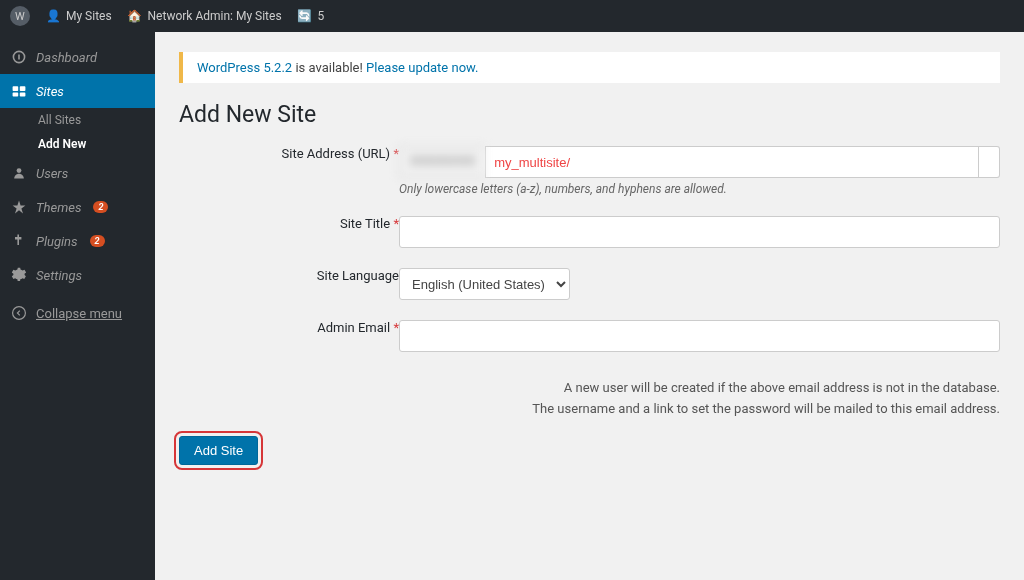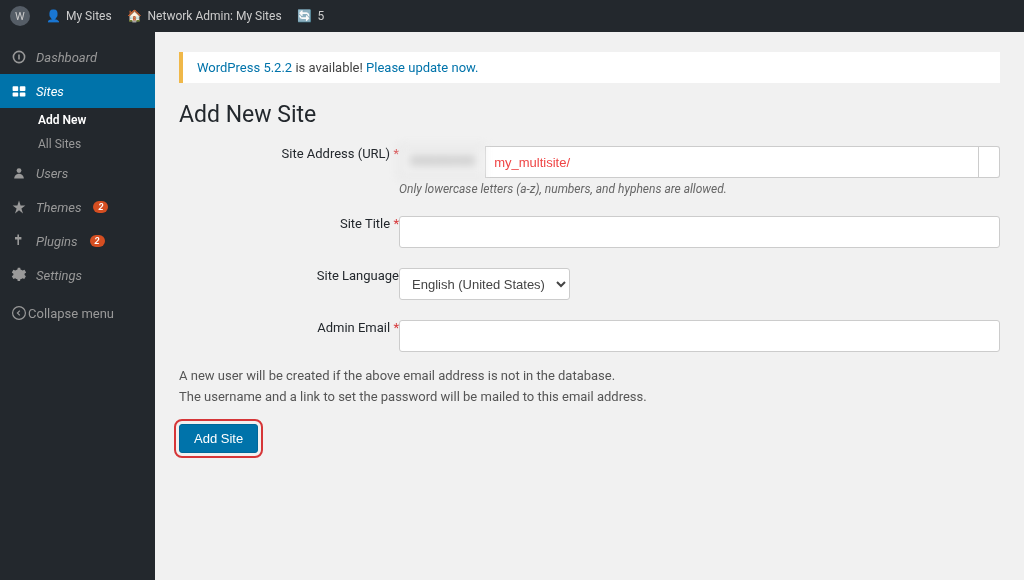--- a/index.html
+++ b/index.html
@@ -56,26 +56,27 @@
       background: #d54e21;
       color: #fff;
       font-size: 9px;
       border-radius: 9px;
       padding: 1px 5px;
       margin-left: 4px;
       font-weight: 600;
     }
 
     .collapse-item {
-      display: flex; align-items: center; gap: 0;
+      display: flex; align-items: center; gap: 8px;
       padding: 8px 10px;
       cursor: pointer;
       color: #999;
       font-size: 13px;
       margin-top: 4px;
+      text-decoration: underline;
     }
 
     
     .main-content {
       flex: 1;
       background: #f1f1f1;
       overflow-y: auto;
       padding: 20px 24px;
     }
 
@@ -168,22 +169,23 @@
       background: #fff;
       color: #444;
     }
 
     .site-title-input { width: 370px; }
     .admin-email-input { width: 370px; }
 
     .info-text {
       font-size: 13px;
       color: #555;
-      margin-top: 4px;
+      margin-top: 16px;
       line-height: 1.6;
+      text-align: right;
     }
 
     .add-site-btn {
       background: #0073aa;
       color: #fff;
       border: 1px solid #006799;
       padding: 6px 14px;
       font-size: 13px;
       cursor: pointer;
       border-radius: 3px;
@@ -234,22 +236,22 @@
         <svg viewBox="0 0 20 20">
             <rect x="2" y="4" width="7" height="6" rx="1"></rect>
             <rect x="11" y="4" width="7" height="6" rx="1"></rect>
             <rect x="2" y="12" width="7" height="5" rx="1"></rect>
             <rect x="11" y="12" width="7" height="5" rx="1"></rect>
           </svg>
       </div>
       <span>Sites</span>
     </div>
     <div class="sub-menu">
+      <div class="sub-menu-item">All Sites</div>
       <div class="sub-menu-item active">Add New</div>
-      <div class="sub-menu-item">All Sites</div>
     </div>
 
     <div class="sidebar-item">
       <div class="sidebar-icon">
         <svg viewBox="0 0 20 20">
             <circle cx="10" cy="7" r="3"></circle>
             <path d="M4 17c0-3.3 2.7-6 6-6s6 2.7 6 6"></path>
           </svg>
       </div>
       <span>Users</span>

